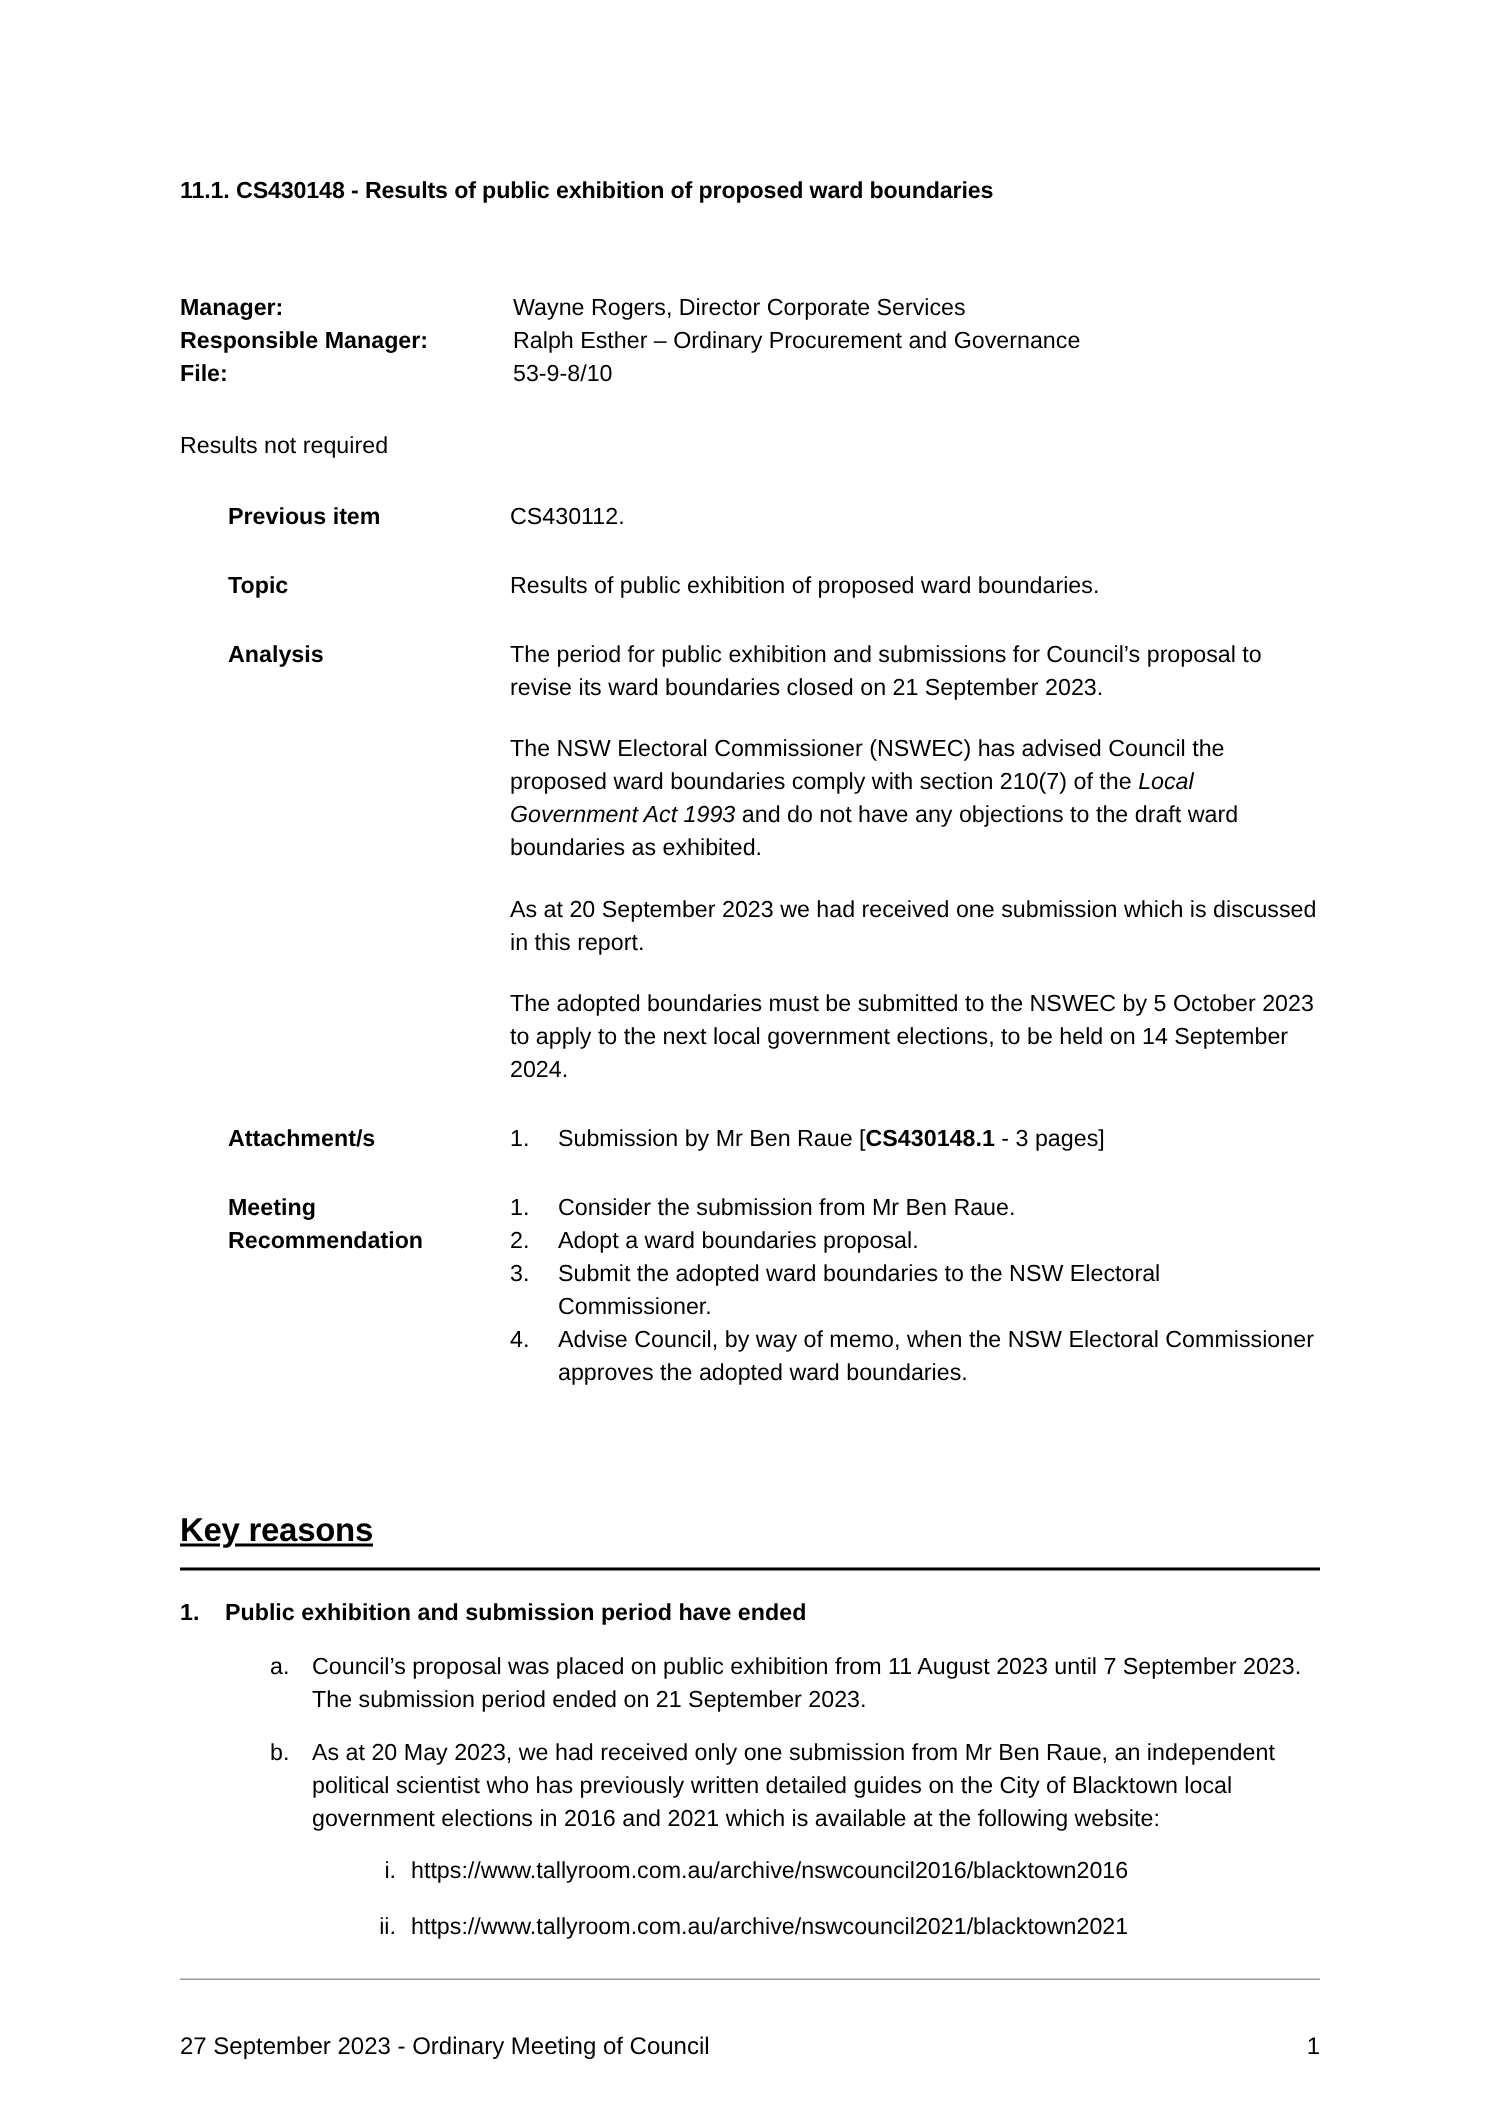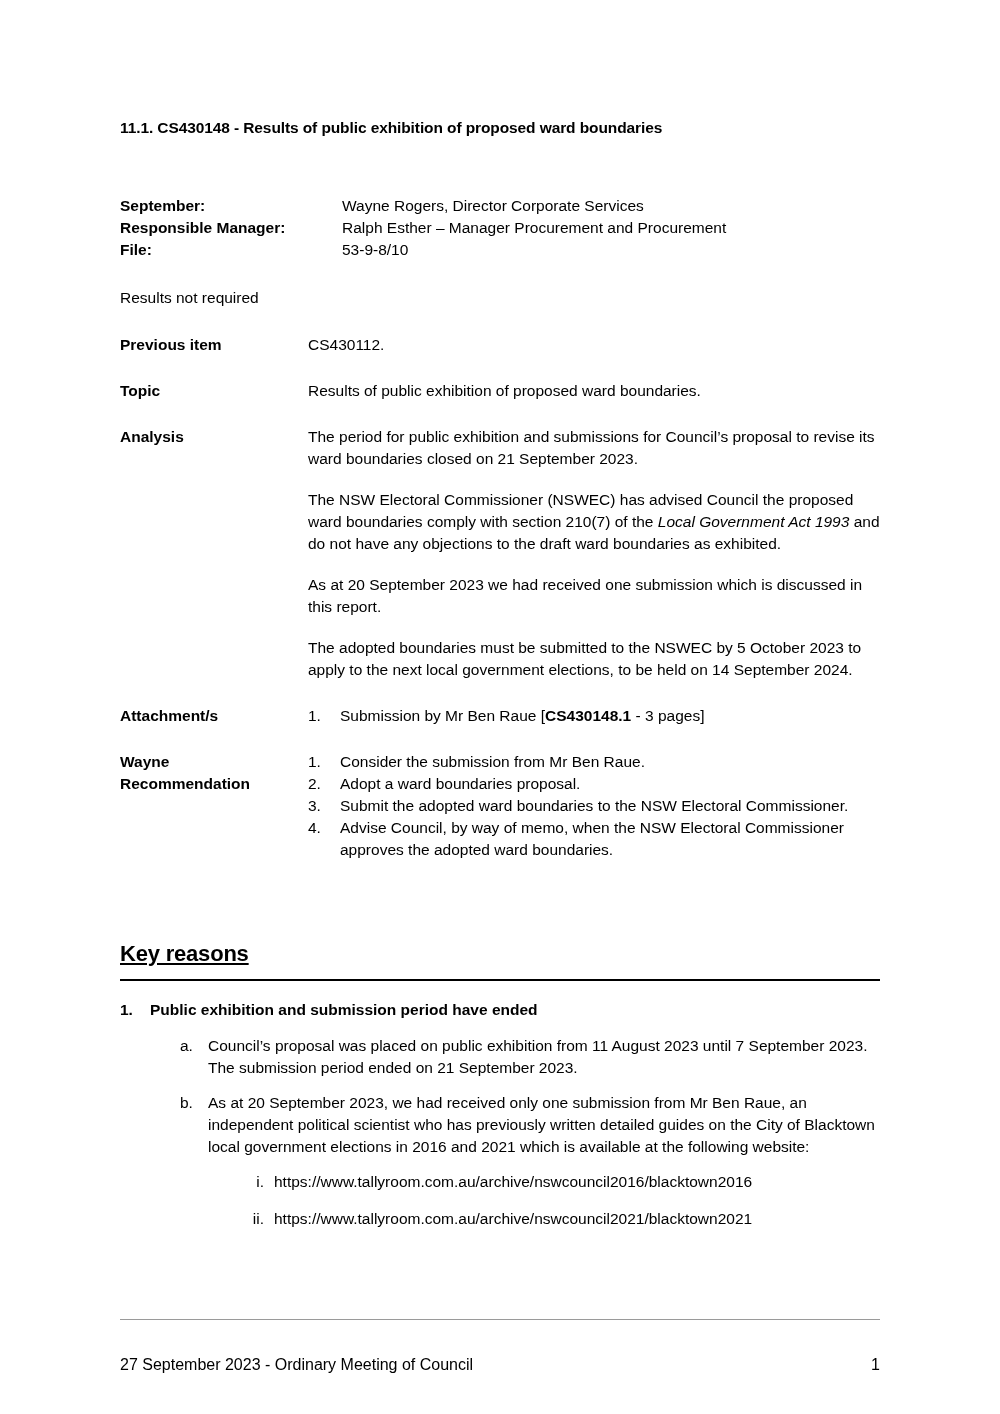--- a/index.html
+++ b/index.html
@@ -61,20 +61,21 @@
   
   .division {
     margin-top: 26px;
     font-size: 15.5px;
     line-height: 1.4;
   }
 
   
   .fields {
     margin-top: 25px;
+    margin-left: 32px;
   }
   .field-row {
     display: flex;
     margin-bottom: 24px;
   }
   .field-row:last-child { margin-bottom: 0; }
   .field-label {
     width: 188px;
     flex: 0 0 188px;
     font-size: 15.5px;
@@ -222,26 +223,26 @@
 </head>
 <body>
 
 <div class="page">
   <div class="content">
 
     <h1 class="doc-title">11.1. CS430148 - Results of public exhibition of proposed ward boundaries</h1>
 
     <div class="meta-block">
       <div class="meta-row">
-        <div class="meta-label">September:</div>
+        <div class="meta-label">Manager:</div>
         <div class="meta-value">Wayne Rogers, Director Corporate Services</div>
       </div>
       <div class="meta-row">
         <div class="meta-label">Responsible Manager:</div>
-        <div class="meta-value">Ralph Esther – Manager Procurement and Procurement</div>
+        <div class="meta-value">Ralph Esther – Ordinary Procurement and Governance</div>
       </div>
       <div class="meta-row">
         <div class="meta-label">File:</div>
         <div class="meta-value">53-9-8/10</div>
       </div>
     </div>
 
     <div class="division">Results not required</div>
 
     <div class="fields">
@@ -272,21 +273,21 @@
           <ol class="num-list">
             <li>
               <span class="marker">1.</span><span>Submission by Mr Ben Raue [</span><b>CS430148.1</b><span> - 3 pages]</span>
             </li>
           </ol>
         </div>
       </div>
 
       <div class="field-row">
         <div class="field-label">
-          <span>Wayne</span>
+          <span>Meeting</span>
           <span>Recommendation</span>
         </div>
         <div class="field-body">
           <ol class="num-list">
             <li>
               <span class="marker">1.</span><span>Consider the submission from Mr Ben Raue.</span>
             </li>
             <li>
               <span class="marker">2.</span><span>Adopt a ward boundaries proposal.</span>
             </li>
@@ -308,21 +309,21 @@
 
       <ol class="level1">
         <li>
           <span class="marker">1.</span><span>Public exhibition and submission period have ended</span>
 
           <ol class="level2">
             <li>
               <span class="marker">a.</span><span>Council’s proposal was placed on public exhibition from 11 August 2023 until 7 September 2023. The submission period ended on 21 September 2023.</span>
             </li>
             <li>
-              <span class="marker">b.</span><span>As at 20 September 2023, we had received only one submission from Mr Ben Raue, an independent political scientist who has previously written detailed guides on the City of Blacktown local government elections in 2016 and 2021 which is available at the following website:</span>
+              <span class="marker">b.</span><span>As at 20 May 2023, we had received only one submission from Mr Ben Raue, an independent political scientist who has previously written detailed guides on the City of Blacktown local government elections in 2016 and 2021 which is available at the following website:</span>
 
               <ol class="level3">
                 <li>
                   <span class="marker">i.</span><span>https://www.tallyroom.com.au/archive/nswcouncil2016/blacktown2016</span>
                 </li>
                 <li>
                   <span class="marker">ii.</span><span>https://www.tallyroom.com.au/archive/nswcouncil2021/blacktown2021</span>
                 </li>
               </ol>
             </li>

